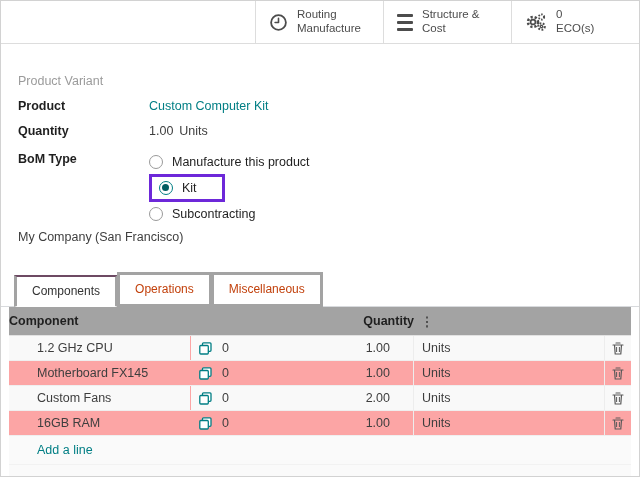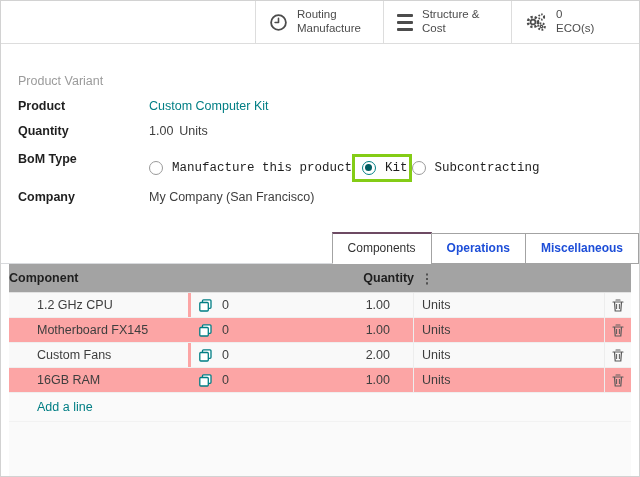--- a/index.html
+++ b/index.html
@@ -16,43 +16,43 @@
 
   
   .sheet{padding:30px 16px 0 17px;}
   .field-row{display:flex;align-items:flex-start;margin-bottom:10px;font-size:12.5px;min-height:15px;}
   .field-label{width:131px;flex:0 0 131px;font-weight:bold;color:#1f1f1f;}
   .field-label.muted{font-weight:normal;color:#9b9b9b;}
   .link-value{color:#017e84;cursor:pointer;}
   .plain-value{color:#3e3e3e;}
   .qty-unit{margin-left:6px;color:#3e3e3e;}
 
-  .radio-group{display:flex;flex-direction:row;font-family:Liberation Mono, monospace;}
+  .radio-group{display:flex;flex-direction:column;}
   .radio-option{display:flex;align-items:center;gap:9px;padding:3px 0;color:#1f1f1f;cursor:pointer;}
   .radio{box-sizing:border-box;width:14px;height:14px;border:1.5px solid #9a9a9a;border-radius:50%;background:#fff;position:relative;flex:0 0 14px;}
   .radio.selected{border:1.5px solid #017e84;}
   .radio.selected::after{content:"";position:absolute;left:2px;top:2px;width:7px;height:7px;border-radius:50%;background:#015d62;}
-  .red-box{display:inline-flex;border:3px solid #84cc16;padding:2px 1px 2px 7px;margin:2px 0;align-self:flex-start;}
+  .red-box{display:inline-flex;border:3px solid #6d28d9;padding:2px 25px 2px 7px;margin:2px 0;align-self:flex-start;}
   .red-box .radio-option{padding:2px 0;}
   .company-row{margin-top:6px;}
 
   
   .notebook{margin-top:17px;}
-  .tabs{display:flex;align-items:flex-end;padding-left:13px;border-bottom:1px solid #d8dadd;justify-content:flex-end;}
-  .tab{box-sizing:border-box;position:relative;margin-bottom:-1px;padding:7px 15px 8px 15px;font-size:12px;color:#1d4ed8;background:#fff;border:1px solid #a3a3a3;margin-left:-1px;cursor:pointer;font-weight:bold;}
+  .tabs{display:flex;align-items:flex-end;padding-left:13px;border-bottom:1px solid #d8dadd;}
+  .tab{box-sizing:border-box;position:relative;margin-bottom:-1px;padding:7px 15px 8px 15px;font-size:12px;color:#c2410c;background:#fff;border:3px solid #a3a3a3;margin-left:-1px;cursor:pointer;}
   .tab:first-child{margin-left:0;}
   .tab.active{border-top:2px solid #6d4a63;border-bottom:1px solid #fff;font-weight:normal;color:#333;}
 
   
   .ctable{margin:0 8px;font-size:12.5px;color:#3e3e3e;}
   .thead{display:flex;align-items:center;background:#a3a3a3;border-bottom:1px solid #e2e2e2;font-weight:bold;color:#1f1f1f;}
   .trow{display:flex;align-items:center;border-bottom:1px solid #efefef;background:#fca5a5;}
   .trow.odd{background:#f9f9f9;}
   .cell{box-sizing:border-box;padding:5px 0;}
-  .c-name{flex:0 0 182px;padding-left:28px;border-right:3px solid #fca5a5;}
+  .c-name{flex:0 0 182px;padding-left:28px;border-right:1px solid #fca5a5;}
   .thead .c-name{border-right:none;}
   .c-badge{flex:0 0 50px;display:flex;align-items:center;gap:10px;padding-left:8px;}
   .c-qty{flex:0 0 173px;text-align:right;padding-right:23px;border-right:1px solid #ededed;}
   .thead .c-qty{border-right:none;}
   .c-uom{flex:1 1 auto;padding-left:8px;border-right:1px solid #ededed;}
   .thead .c-uom{border-right:none;}
   .c-actions{flex:0 0 26px;display:flex;align-items:center;justify-content:center;}
   .thead .cell{padding:7px 0;}
   .dots-icon{color:#4c4c4c;font-weight:bold;font-size:13px;line-height:1;cursor:pointer;}
   .copy-icon{display:inline-flex;cursor:pointer;}
@@ -149,21 +149,20 @@
 
         <label class="radio-option">
           <span class="radio"></span>
           <span>Subcontracting</span>
         </label>
 
       </div>
     </div>
 
     <div class="field-row company-row">
-      <span class="field-label">Company</span>
       <span class="plain-value">My Company (San Francisco)</span>
     </div>
   </div>
 
   <div class="notebook">
     <div class="tabs">
       <div class="tab active">Components</div>
       <div class="tab">Operations</div>
       <div class="tab">Miscellaneous</div>
     </div>

